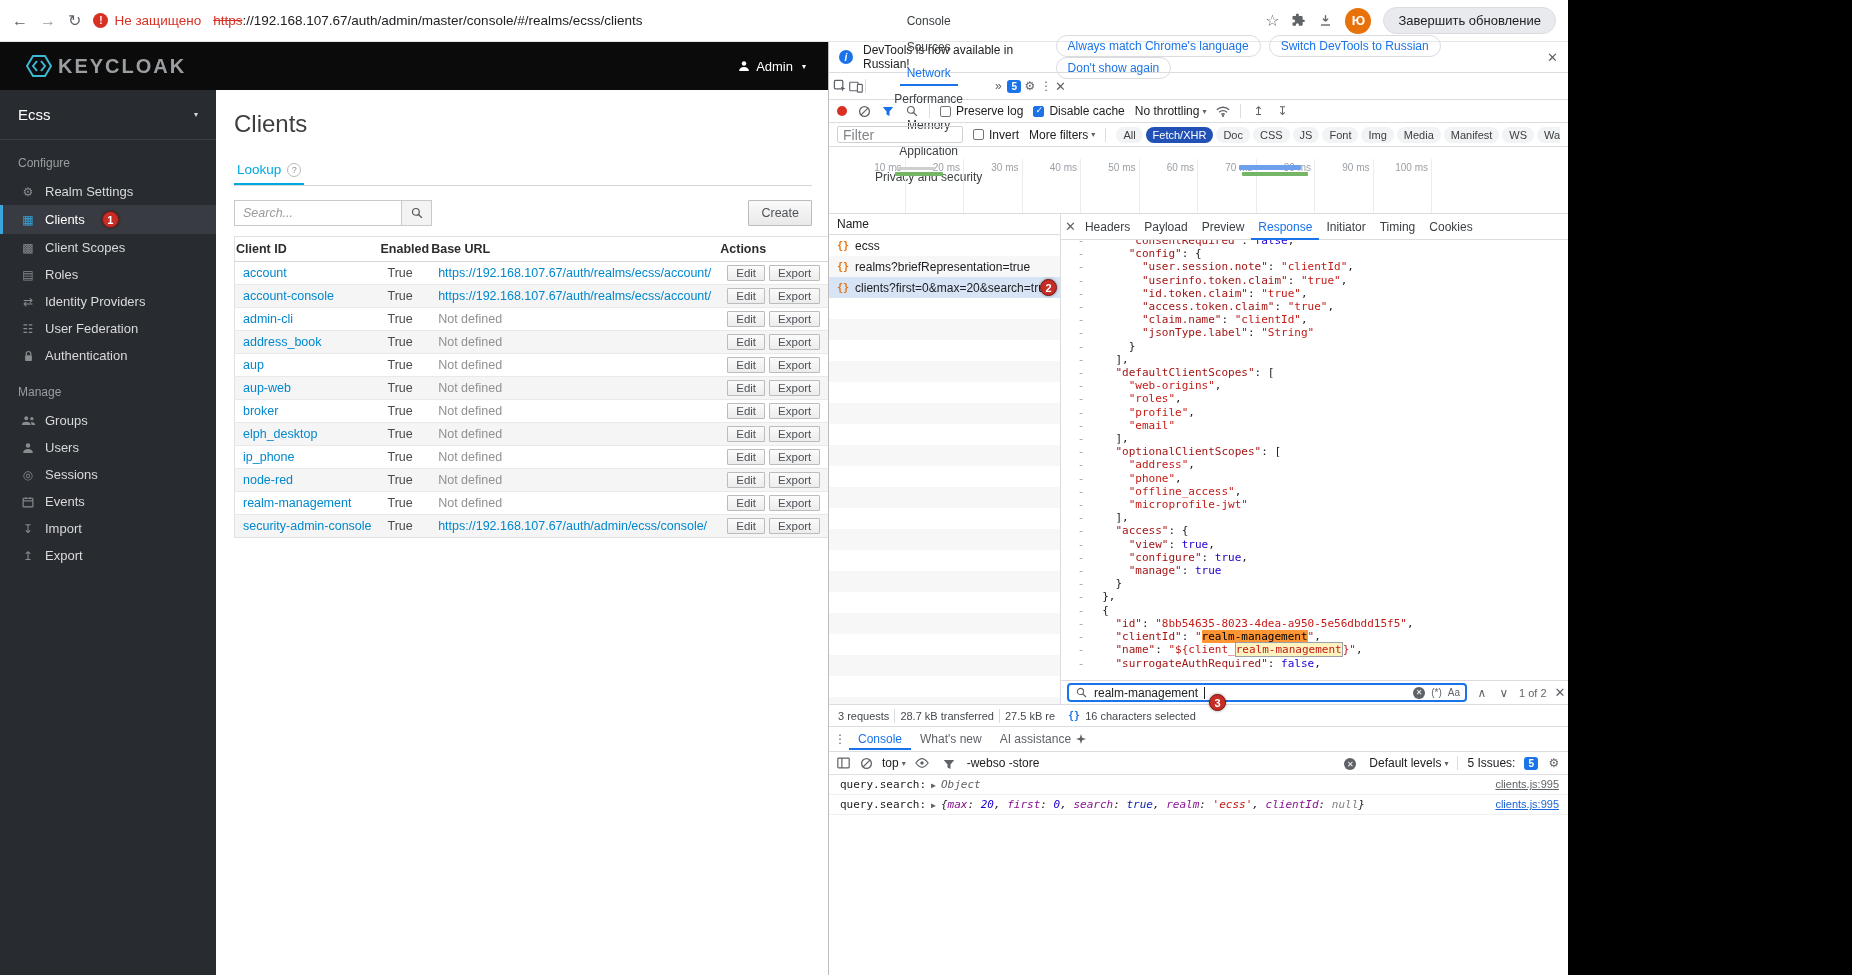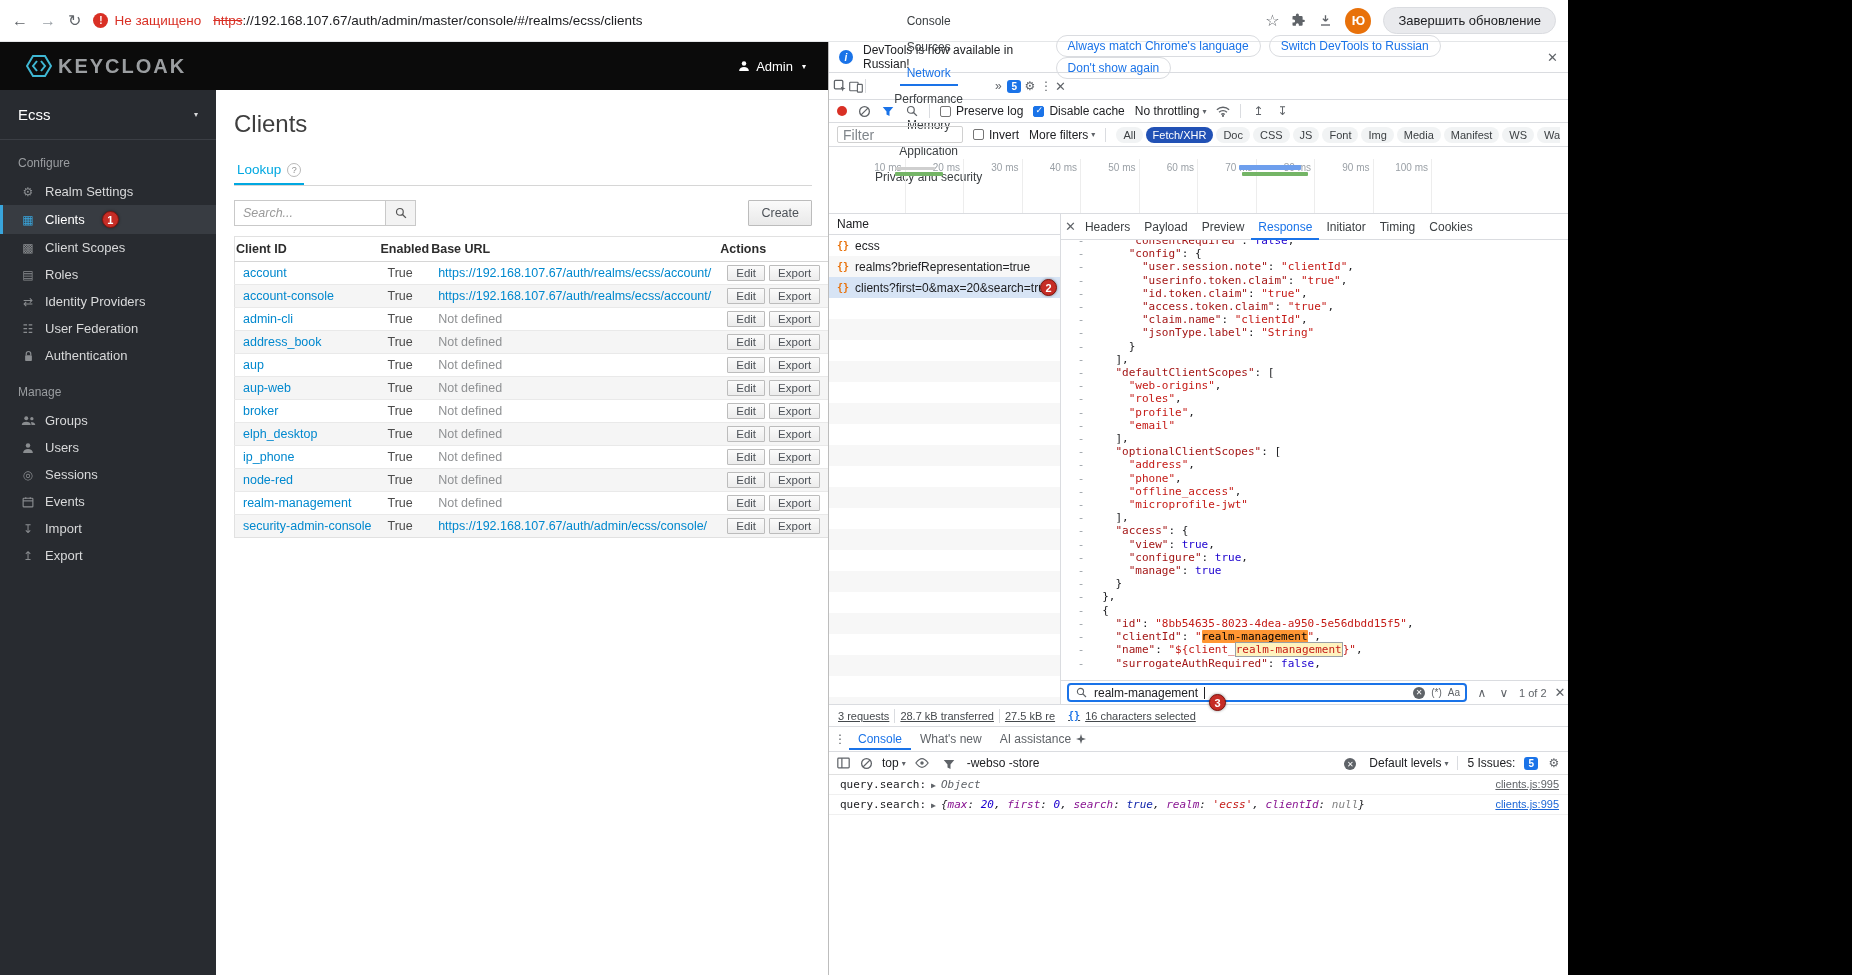--- a/index.html
+++ b/index.html
@@ -45,21 +45,21 @@
   .kc-item.active .ic { color:#39a5dc; }
   #kc-main { flex:1; background:#fff; padding:20px 18px; overflow:hidden; }
   #kc-main h1 { font-size:24px; font-weight:400; color:#3e3e3e; margin-bottom:18px; }
   .kc-tabs { border-bottom:1px solid #d6d6d6; width:578px; }
   .kc-tab { display:inline-flex; align-items:center; gap:6px; padding:6px 3px; margin-right:20px;
             font-size:13.5px; color:#00a8e1; border-bottom:2px solid #00a8e1; }
   .help { width:14px; height:14px; border-radius:50%; border:1px solid #b9b9b9; color:#8f8f8f;
           font-size:9px; display:inline-flex; align-items:center; justify-content:center; }
   .kc-toolbar { width:578px; display:flex; justify-content:space-between; margin:14px 0 10px; }
   .kc-search { display:flex; }
-  .kc-search input { width:152px; height:26px; border:1px solid #c9c9c9; padding:0 8px; font-size:12.5px;
+  .kc-search input { width:168px; height:26px; border:1px solid #c9c9c9; padding:0 8px; font-size:12.5px;
                      font-family:"Liberation Sans",sans-serif; }
   .kc-search input::placeholder { font-style:italic; color:#9a9a9a; }
   .kc-search-btn { width:30px; height:26px; border:1px solid #c9c9c9; border-left:none; background:#f3f3f3;
                    color:#555; display:inline-flex; align-items:center; justify-content:center; }
   .kc-create { height:26px; padding:0 12px; font-size:12.5px; color:#4d5258;
                background:linear-gradient(#fafafa,#e9e9e9); border:1px solid #bcbcbc; border-radius:1px; }
   .kc-table { width:578px; border-collapse:collapse; font-size:12.5px; border:1px solid #e1e1e1; }
   .kc-table th { padding:5px 1px; text-align:left; font-weight:bold; color:#2d2d2d;
                  border-bottom:1px solid #d6d6d6; }
   .kc-table td { padding:3px 8px; border-top:1px solid #e9e9e9; color:#4a4a4a; white-space:nowrap; }
@@ -154,21 +154,21 @@
                 align-items:center; gap:6px; padding:0 5px; flex:none; }
   .search-text { font-size:12px; color:#202124; white-space:nowrap; }
   .text-caret { width:1px; height:12px; background:#202124; }
   .clear-circle { width:12px; height:12px; border-radius:50%; background:#5f6368; color:#fff; font-size:8px;
                   display:inline-flex; align-items:center; justify-content:center; flex:none; }
   .mini { font-size:10px; color:#5f6368; flex:none; }
   .match-count { font-size:11px; color:#5f6368; flex:none; }
   .badge3 { position:absolute; left:140px; top:13px; z-index:3; }
 
   .dt-statusbar { height:22px; border-top:1px solid #dadce0; display:flex; align-items:center; gap:5px;
-                  padding:0 9px; font-size:11px; color:#45494d; flex:none;text-decoration:underline; }
+                  padding:0 9px; font-size:11px; color:#45494d; flex:none; }
   .blue-braces { color:#1a73e8; font-family:"DejaVu Sans Mono",monospace; font-weight:bold;
                  font-size:10px; margin-left:8px; }
 
   .dt-drawer { flex:1; display:flex; flex-direction:column; border-top:1px solid #dadce0; min-height:0; }
   .drawer-tabs { height:25px; display:flex; align-items:center; gap:2px; padding:0 4px;
                  border-bottom:1px solid #dadce0; flex:none; }
   .drawer-tab { padding:4px 9px; font-size:12px; color:#5f6368; display:inline-flex; gap:5px;
                 align-items:center; }
   .drawer-tab.active { color:#1a73e8; box-shadow:inset 0 -2px 0 #1a73e8; }
   .console-toolbar { height:23px; display:flex; align-items:center; gap:9px; padding:0 7px;

